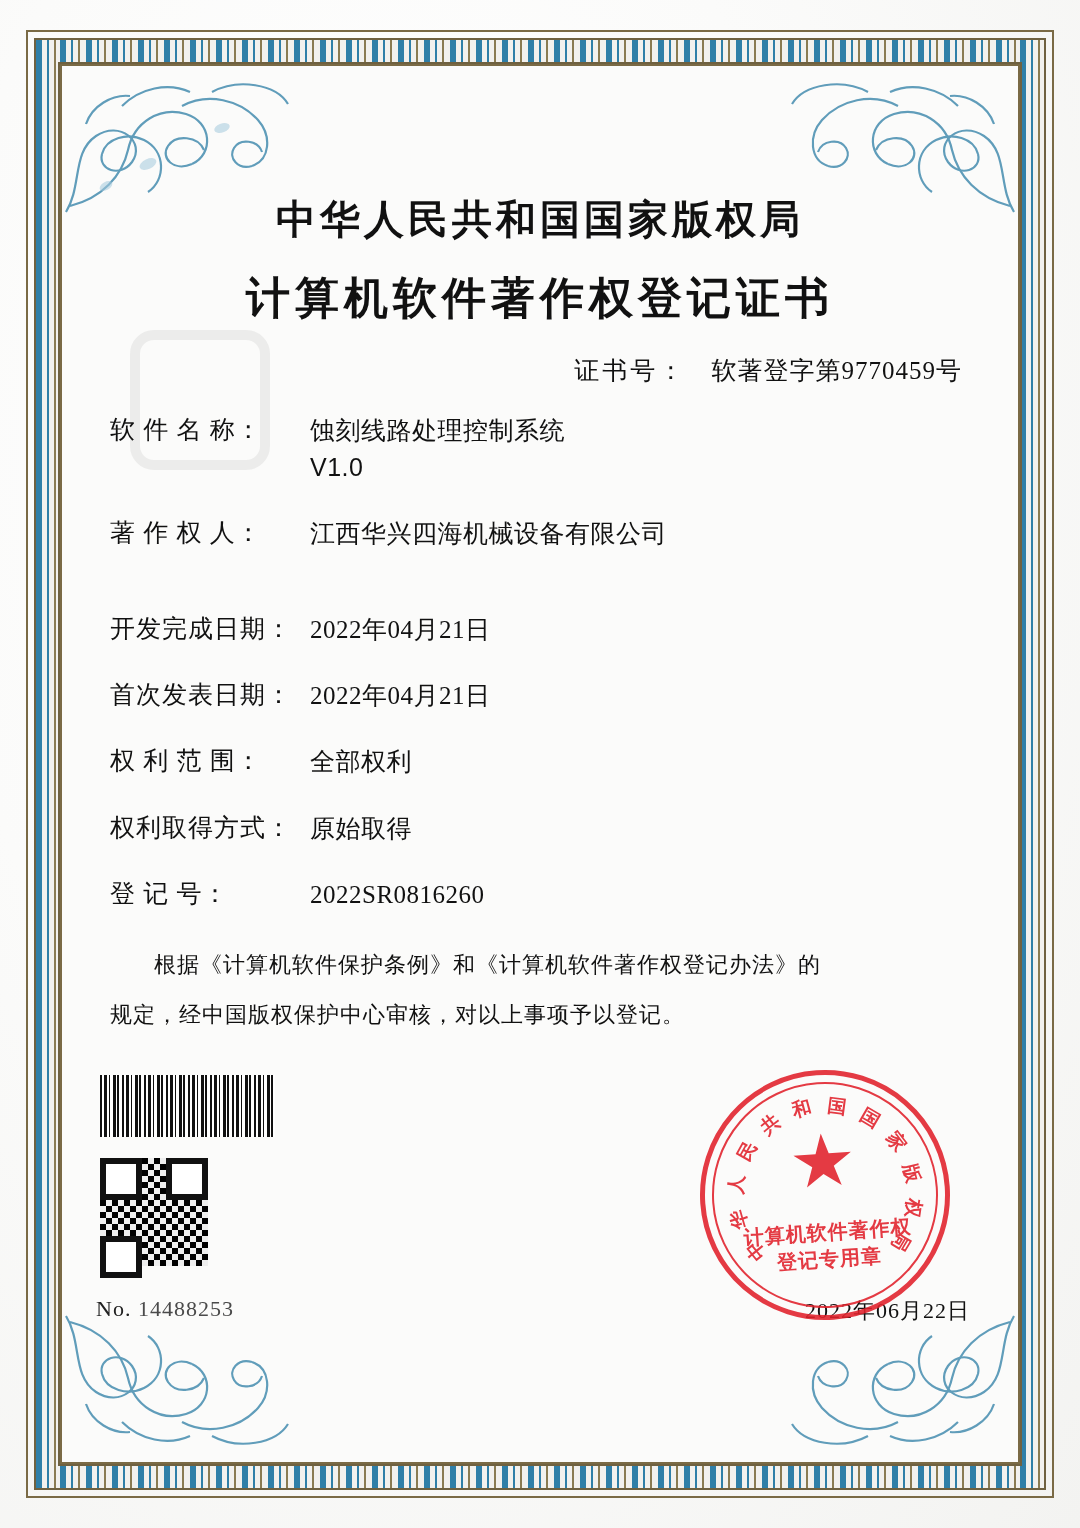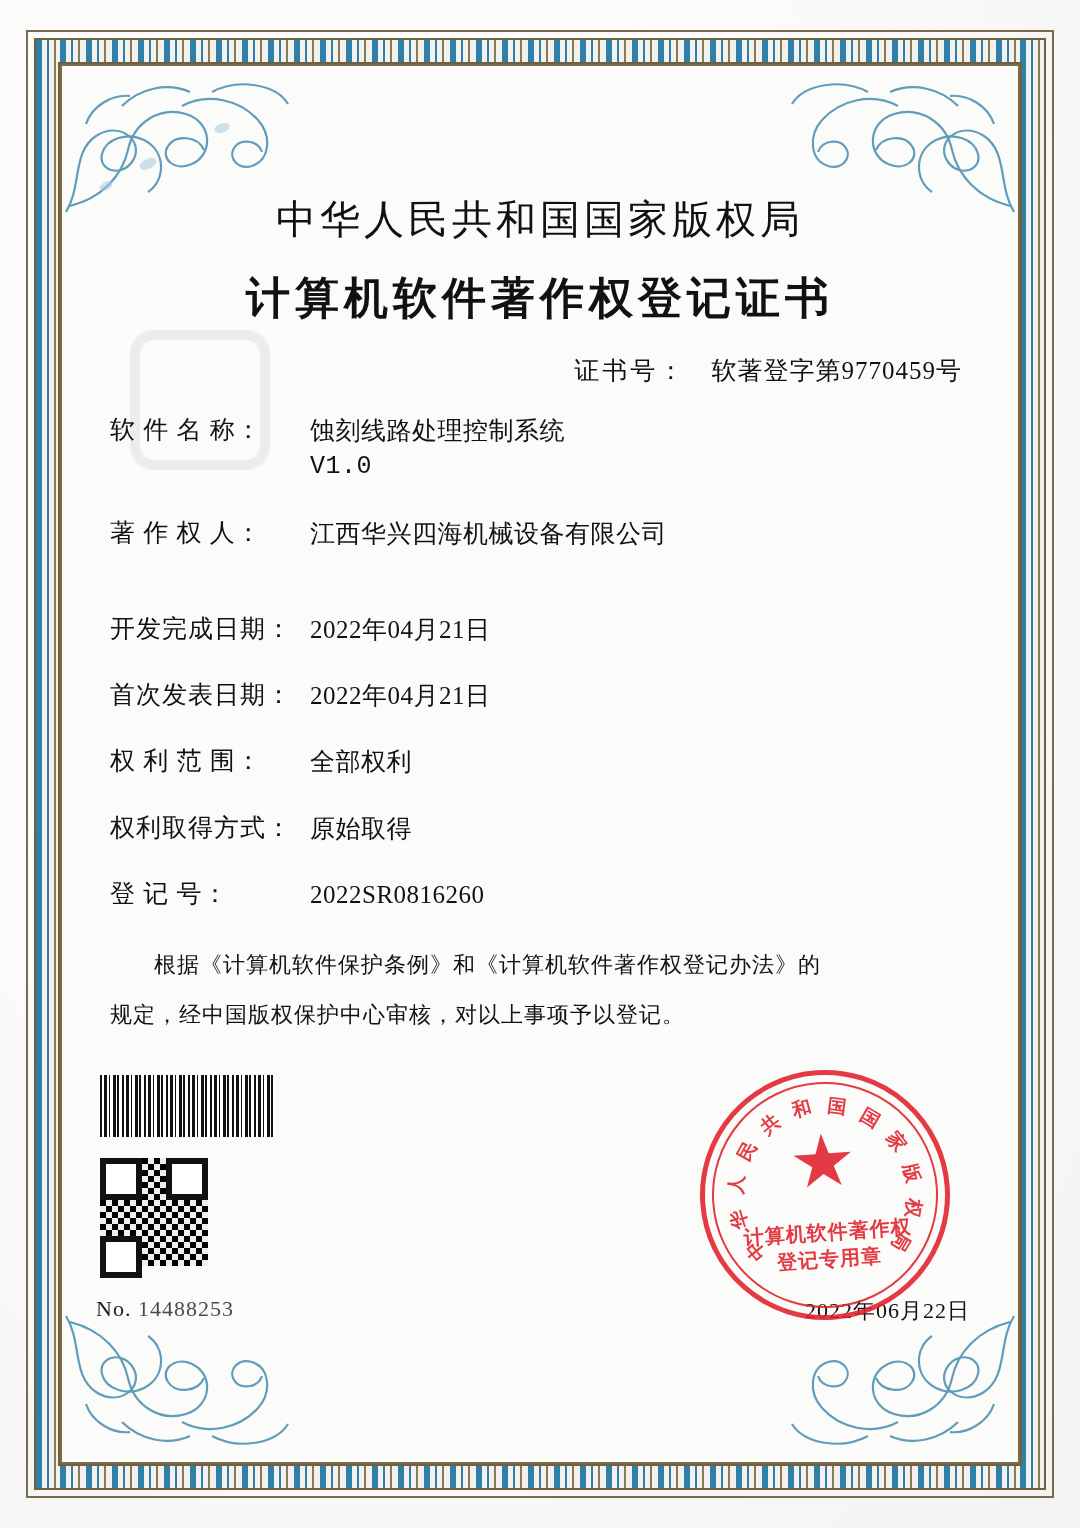--- a/index.html
+++ b/index.html
@@ -95,21 +95,21 @@
     position: absolute;
     left: 110px;
     right: 110px;
     top: 150px;
     bottom: 140px;
   }
 
   .org-title {
     text-align: center;
     font-size: 40px;
-    font-weight: 400;
+    font-weight: 700;
     letter-spacing: 4px;
     color: #111;
     margin-top: 42px;
     font-family: "DejaVu Serif", "Liberation Serif", serif;
   }
   .doc-title {
     text-align: center;
     font-size: 44px;
     font-weight: 700;
     letter-spacing: 5px;
@@ -140,21 +140,21 @@
     width: 200px;
     flex: 0 0 200px;
     letter-spacing: 1px;
     white-space: nowrap;
   }
   .row .value {
     flex: 1;
     letter-spacing: 0.5px;
     line-height: 1.45;
   }
-  .row .value .ver { display: block; font-family: Liberation Mono, monospace; }
+  .row .value .ver { display: block; font-family: Liberation Sans, sans-serif; }
 
   .statement {
     margin-top: 30px;
     font-size: 22px;
     line-height: 2.0;
     color: #111;
     letter-spacing: 1px;
   }
   .statement p { margin: 0 0 6px 0; }
   .statement .indent { text-indent: 44px; }

